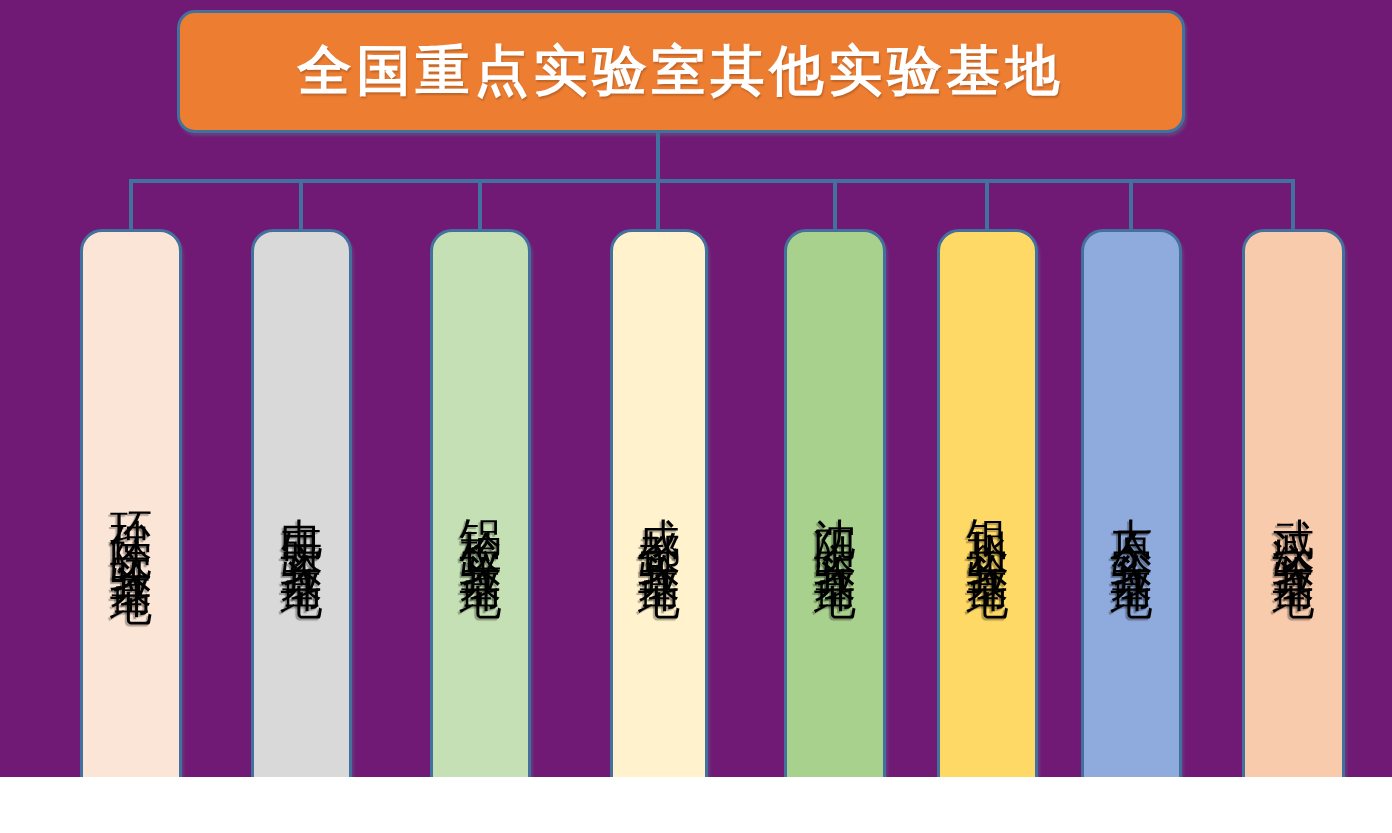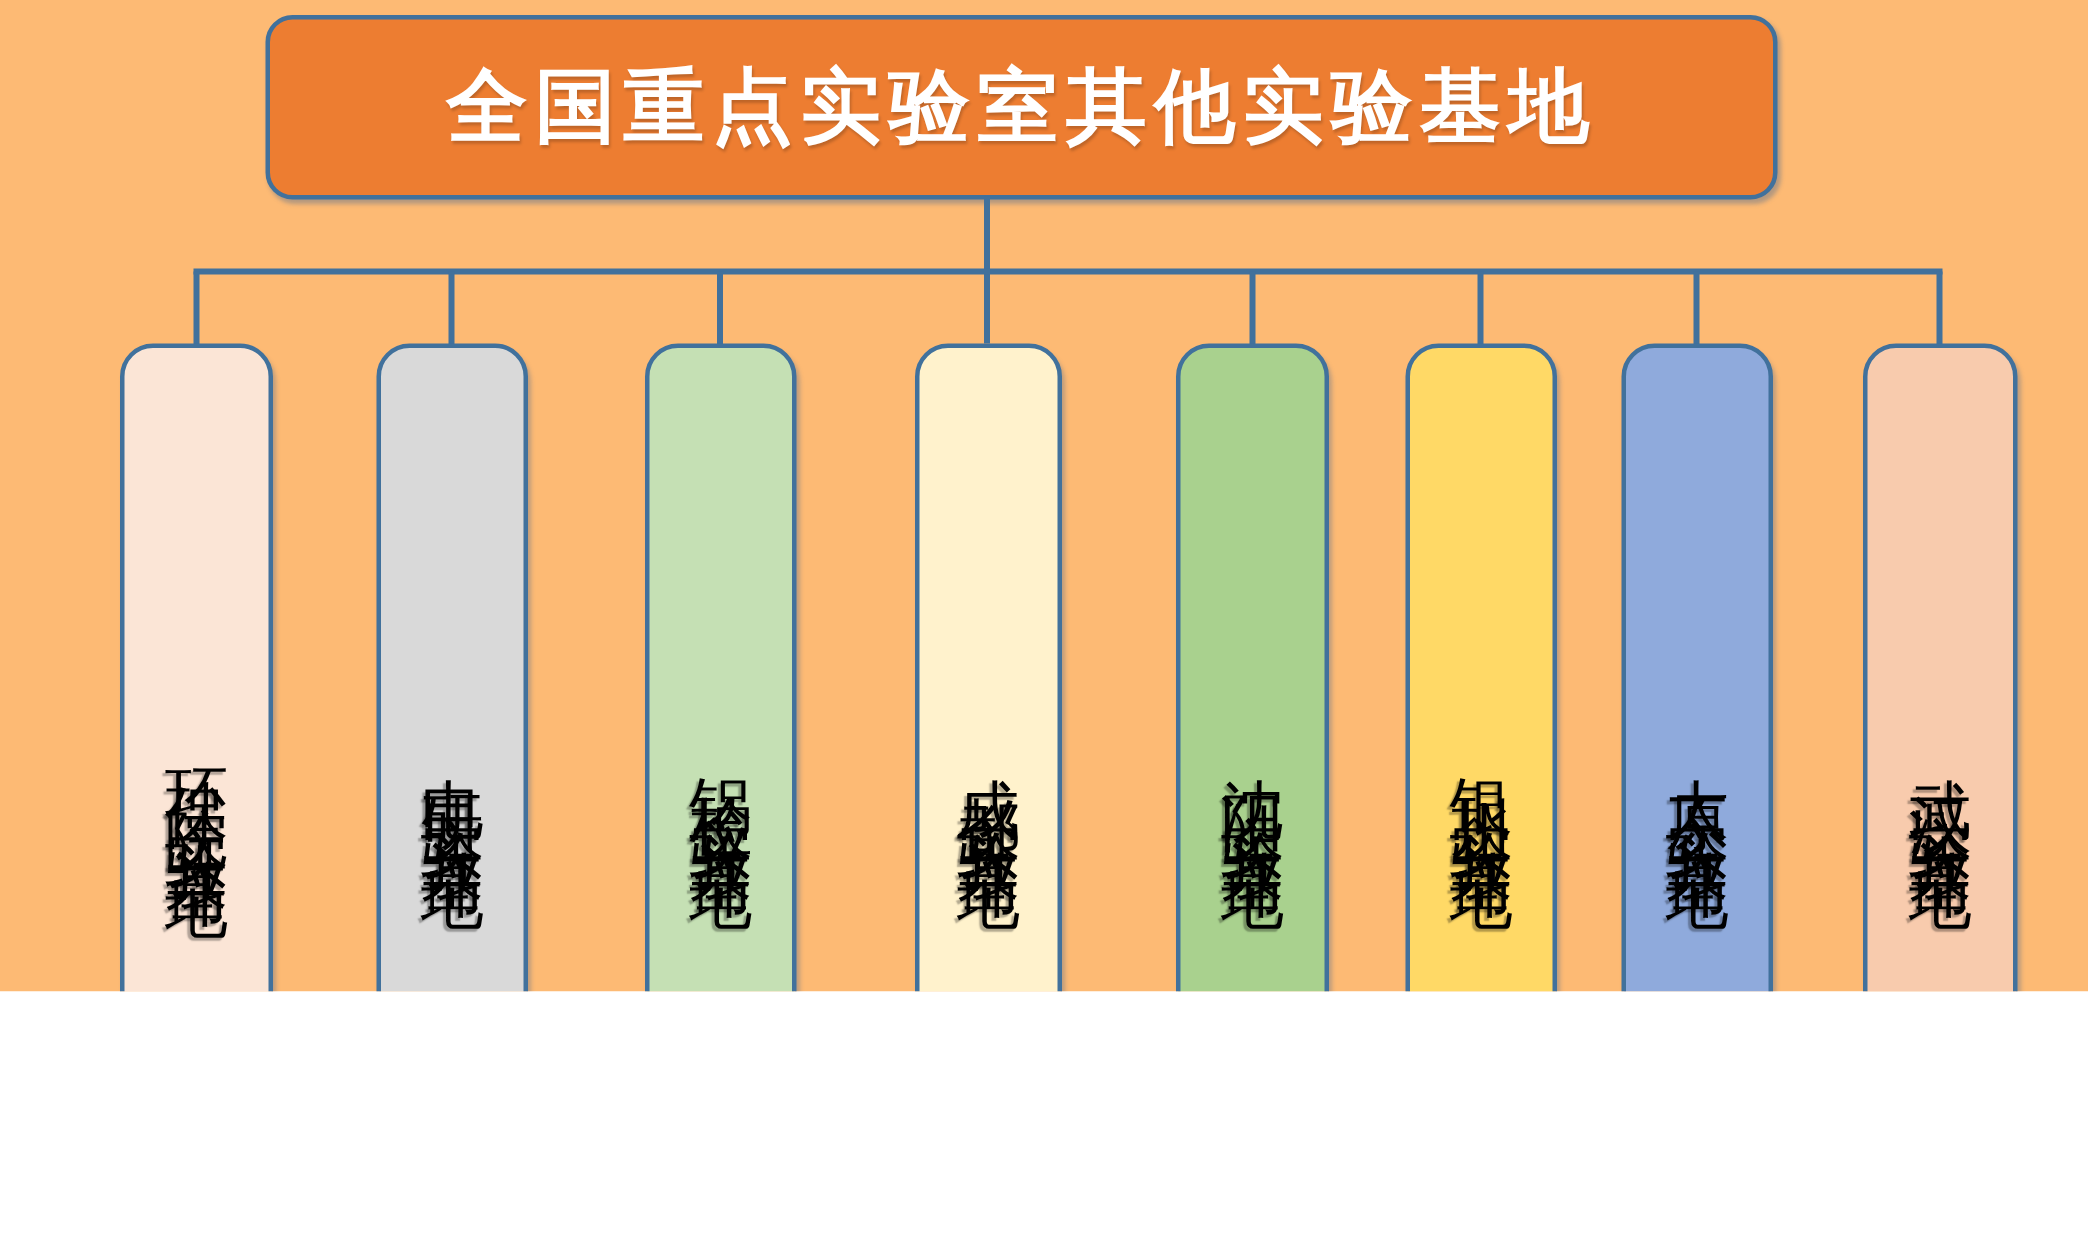--- a/index.html
+++ b/index.html
@@ -3,22 +3,22 @@
 <meta charset="utf-8">
 <style>
   html, body {
     margin: 0;
     padding: 0;
     background: #ffffff;
   }
   #stage {
     position: relative;
     width: 1392px;
-    height: 661px;
-    background: #fdba74;
+    height: 777px;
+    background: #701a75;
     overflow: hidden;
     font-family: "Liberation Sans", sans-serif;
   }
 
   
   .title-box {
     position: absolute;
     left: 177px;
     top: 10px;
     width: 1008px;

